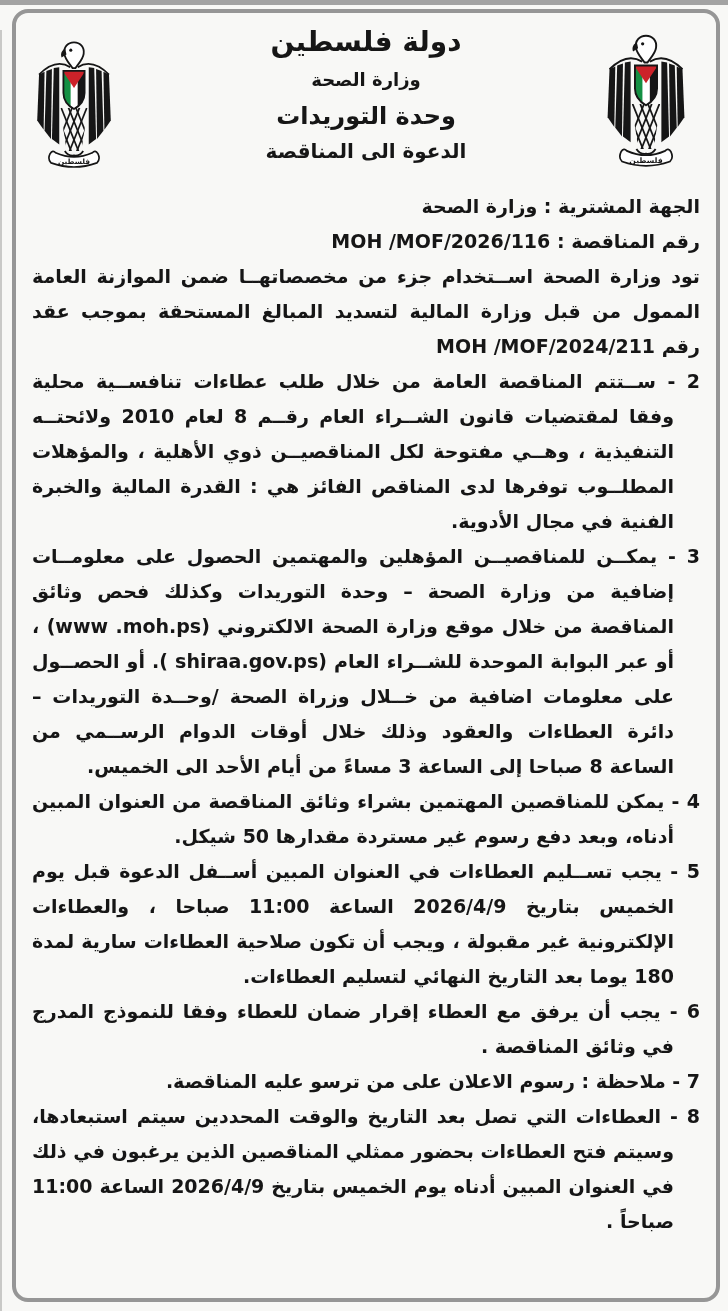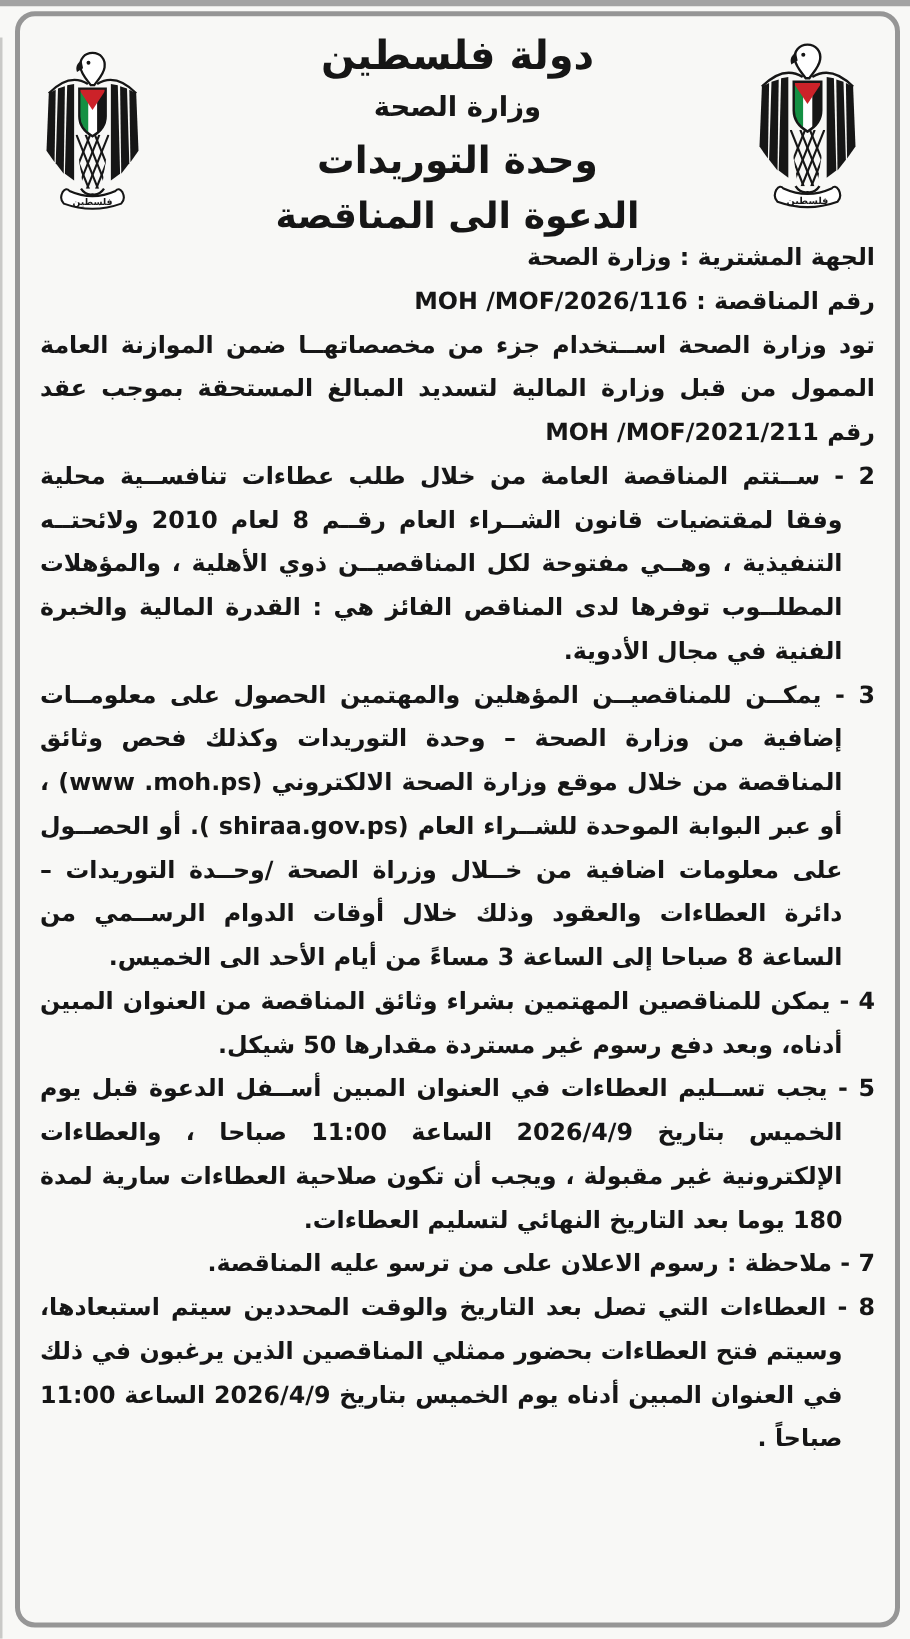--- a/index.html
+++ b/index.html
@@ -17,24 +17,24 @@
   .left-strip{position:absolute;top:30px;left:0;width:2px;bottom:0;background:#c9c9c7;}
   .frame{position:absolute;top:9px;left:12px;right:8px;bottom:9px;
          border:4px solid var(--frame);border-radius:16px;overflow:hidden;}
   
   .header{position:relative;height:168px;direction:rtl;}
   .emblem{position:absolute;}
   .emblem.left-pos{left:12px;top:24px;width:92px;height:134px;}
   .emblem.right-pos{right:22px;top:18px;width:96px;height:138px;}
   .emblem svg{width:100%;height:100%;display:block;}
   .h-line{text-align:center;margin:0;}
-  .h1{font-size:32px;padding-top:12px;}
-  .h2{font-size:22px;margin-top:11px;}
-  .h3{font-size:30px;margin-top:12px;}
-  .h4{font-size:29px;margin-top:9px;}
+  .h1{font-size:28px;padding-top:12px;}
+  .h2{font-size:18px;margin-top:11px;}
+  .h3{font-size:24px;margin-top:12px;}
+  .h4{font-size:20px;margin-top:9px;}
   
   .doc-body{direction:rtl;padding:8px 16px 0 16px;font-size:19px;line-height:35px;
             text-align:justify;}
   .doc-body p{margin:0;}
   p.item{padding-right:26px;text-indent:-26px;}
   
   .fk{fill:var(--ink);}
   .fw{fill:#ffffff;}
   .fr{fill:var(--flag-red);}
   .fg{fill:var(--flag-green);}
@@ -142,25 +142,26 @@
 
       <p class="h-line h1">دولة فلسطين</p>
       <p class="h-line h2">وزارة الصحة</p>
       <p class="h-line h3">وحدة التوريدات</p>
       <p class="h-line h4">الدعوة الى  المناقصة</p>
     </div>
 
     <div class="doc-body">
       <p>الجهة المشترية : وزارة الصحة</p>
       <p>رقم المناقصة :  ‪MOH /MOF/2026/116‬</p>
-      <p>تود وزارة الصحة اســتخدام جزء من مخصصاتهــا ضمن الموازنة العامة الممول من قبل وزارة المالية لتسديد المبالغ المستحقة  بموجب عقد رقم ‪MOH /MOF/2021/211‬</p>
+      <p>تود وزارة الصحة اســتخدام جزء من مخصصاتهــا ضمن الموازنة العامة الممول من قبل وزارة المالية لتسديد المبالغ المستحقة  بموجب عقد رقم ‪MOH /MOF/2024/211‬</p>
 
       <p class="item">2 - ســتتم المناقصة العامة من خلال طلب عطاءات تنافســية  محلية وفقا لمقتضيات قانون الشــراء العام رقــم 8 لعام 2010 ولائحتــه التنفيذية ، وهــي مفتوحة لكل المناقصيــن ذوي الأهلية ، والمؤهلات المطلــوب توفرها لدى المناقص الفائز هي : القدرة المالية والخبرة الفنية في مجال الأدوية.</p>
       <p class="item">3 -  يمكــن للمناقصيــن المؤهلين والمهتمين الحصول على معلومــات إضافية من وزارة الصحة – وحدة التوريدات  وكذلك فحص وثائق المناقصة من خلال موقع وزارة الصحة الالكتروني ‪(www .moh.ps)‬ ، أو عبر البوابة الموحدة للشــراء العام ‪( shiraa.gov.ps)‬. أو الحصــول على معلومات اضافية من خــلال وزراة الصحة /وحــدة التوريدات – دائرة العطاءات والعقود  وذلك خلال أوقات الدوام الرســمي من الساعة  8 صباحا إلى الساعة 3 مساءً  من أيام الأحد الى الخميس.</p>
       <p class="item">4 - يمكن للمناقصين المهتمين بشراء وثائق المناقصة من العنوان المبين أدناه، وبعد دفع رسوم غير مستردة مقدارها 50 شيكل.</p>
       <p class="item">5 - يجب تســليم العطاءات في العنوان المبين أســفل الدعوة قبل  يوم الخميس بتاريخ 2026/4/9  الساعة 11:00  صباحا ، والعطاءات الإلكترونية غير مقبولة ، ويجب أن تكون صلاحية العطاءات سارية لمدة 180  يوما بعد التاريخ النهائي لتسليم العطاءات.</p>
+      <p class="item">6 - يجب أن يرفق مع العطاء إقرار ضمان للعطاء وفقا للنموذج المدرج في وثائق المناقصة  .</p>
       <p class="item">7 - ملاحظة : رسوم الاعلان على من ترسو عليه المناقصة.</p>
       <p class="item">8 -  العطاءات التي تصل بعد التاريخ والوقت المحددين سيتم استبعادها، وسيتم فتح العطاءات بحضور ممثلي المناقصين الذين يرغبون في ذلك في العنوان المبين أدناه يوم الخميس بتاريخ 2026/4/9 الساعة 11:00 صباحاً .</p>
 
     </div>
 
   </div>
 </div>
 
 </body></html>

